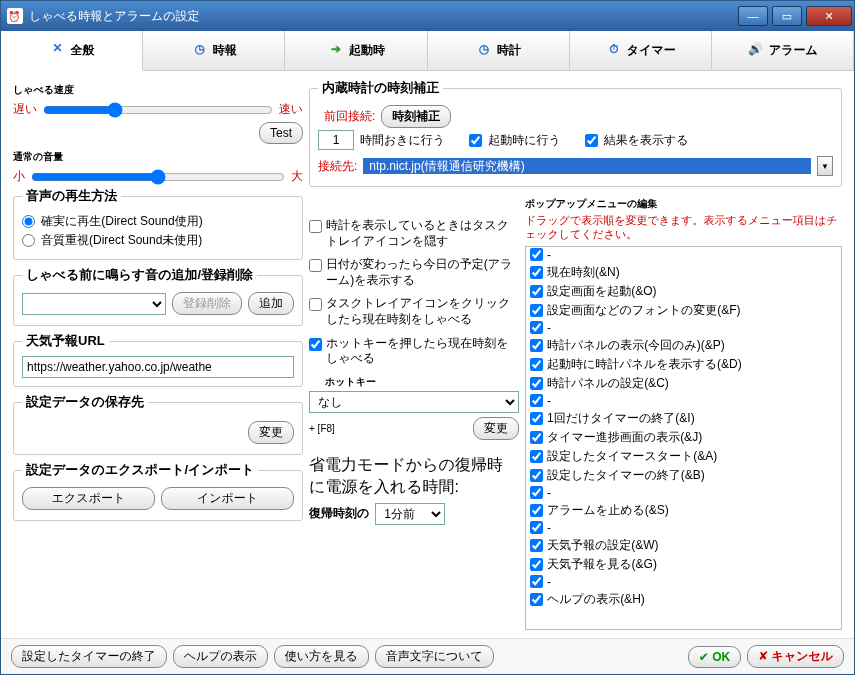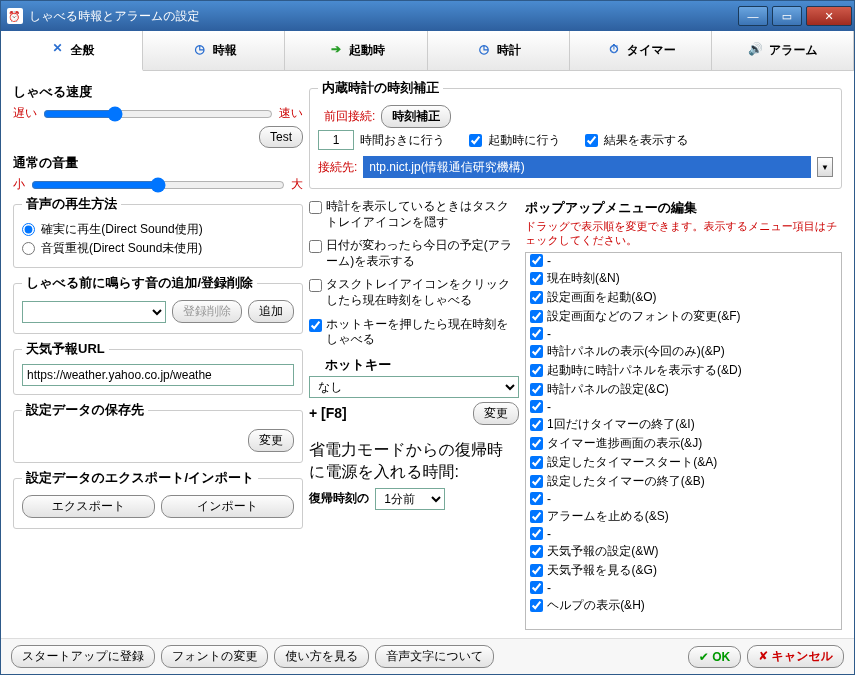--- a/index.html
+++ b/index.html
@@ -13,24 +13,24 @@
 .winbtn.close { background: linear-gradient(#d05a4a,#a02b20); width: 46px; }
 
 .tabs { display: flex; border-bottom: 1px solid #ccc; background: #f7f7f7; }
 .tab { flex: 1; padding: 10px 4px; text-align: center; background: linear-gradient(#ffffff,#e8e8e8); border-right: 1px solid #ccc; cursor: pointer; display: flex; align-items: center; justify-content: center; gap: 4px; font-weight: bold; font-size: 15px; }
 .tab.active { background: #fff; border-bottom: 2px solid #fff; margin-bottom: -1px; }
 .tab .ticon { width: 18px; height: 18px; display: inline-block; }
 
 .body { flex: 1; display: flex; padding: 8px 12px; gap: 6px; overflow: hidden; }
 .col { display: flex; flex-direction: column; }
 .col1 { width: 290px; }
-.col2 { width: 210px; }
+.col2 { width: 210px; margin-top: 21px; }
 .col3 { flex: 1; }
 
-.label { font-weight: bold; margin: 4px 0 2px; font-size: 13px; }
+.label { font-weight: bold; margin: 4px 0 2px; font-size: 10px; }
 .redlabel { color: #c00; font-weight: normal; }
 .row { display: flex; align-items: center; gap: 6px; margin: 2px 0; }
 .slider { flex: 1; }
 input[type=range] { width: 100%; }
 .btn { padding: 2px 10px; border: 1px solid #888; background: linear-gradient(#fdfdfd,#e3e3e3); border-radius: 10px; cursor: pointer; min-height: 22px; }
 .btn.disabled { color: #999; }
 .txt { border: 1px solid #7a9; padding: 2px 4px; width: 100%; height: 22px; font-size: 12px; }
 select.txt { background: #fff; }
 
 fieldset { border: 1px solid #ccc; border-radius: 3px; padding: 6px 8px 8px; margin-bottom: 6px; }
@@ -45,21 +45,21 @@
 .popup-item input { width: 13px; height: 13px; }
 .rednote { color: #c00; font-size: 11px; line-height: 1.3; margin-bottom: 4px; }
 
 .footer { border-top: 1px solid #ddd; padding: 6px 10px; display: flex; gap: 6px; align-items: center; background: #f7f7f7; }
 .footer .spacer { flex: 1; }
 .okbtn { color: #090; font-weight: bold; }
 .cancelbtn { color: #c00; font-weight: bold; }
 .check { color: #090; }
 .cross { color: #c00; }
 
-.ntp { background: #2a6ed0; color: #fff; padding: 2px 6px; flex: 1; height: 22px; display: flex; align-items: center; }
+.ntp { background: #2a6ed0; color: #fff; padding: 2px 6px; flex: 1; height: 16px; display: flex; align-items: center; }
 .dropdown-arrow { width: 16px; height: 20px; border: 1px solid #888; background: linear-gradient(#fff,#ddd); display: flex; align-items: center; justify-content: center; font-size: 8px; cursor: pointer; }
 </style>
 </head>
 <body>
 
 <div class="window">
   <div class="titlebar">
     <span class="icon">⏰</span>
     <span class="title">しゃべる時報とアラームの設定</span>
     <div class="winbtns">
@@ -197,21 +197,21 @@
               <input type="checkbox" style="">
               <span>タスクトレイアイコンをクリックしたら現在時刻をしゃべる</span>
             </div>
           <div class="checkrow">
               <input type="checkbox" checked="" style="">
               <span>ホットキーを押したら現在時刻をしゃべる</span>
             </div>
           <div class="label" style="font-weight:bold;margin-left:16px">ホットキー</div>
           <select class="txt"><option>なし</option></select>
           <div class="row" style="margin-top:4px">
-            <span style="font-weight:bold;font-size:14px">+ [F8]</span>
+            <span style="font-weight:normal;font-size:10px">+ [F8]</span>
             <span style="flex:1"></span>
             <button class="btn">変更</button>
           </div>
           <div style="height:12px"></div>
           <div style="font-size:16px;line-height:1.4">省電力モードからの復帰時に電源を入れる時間:</div>
           <div class="row" style="margin-top:4px">
             <span style="font-weight:bold">復帰時刻の</span>
             <select class="txt" style="width:70px"><option>1分前</option></select>
           </div>
         </div>
@@ -300,21 +300,21 @@
                 <input type="checkbox" checked="" style="">
                 <span>ヘルプの表示(&amp;H)</span>
               </div>
             </div>
         </div>
       </div>
     </div>
   </div>
 
   <div class="footer">
-    <button class="btn">スタートアップに登録</button>
-    <button class="btn">フォントの変更</button>
+    <button class="btn">設定したタイマーの終了</button>
+    <button class="btn">ヘルプの表示</button>
     <button class="btn">使い方を見る</button>
     <button class="btn">音声文字について</button>
     <span class="spacer"></span>
     <button class="btn"><span class="check">✔ </span><span class="okbtn">OK</span></button>
     <button class="btn"><span class="cross">✘ </span><span class="cancelbtn">キャンセル</span></button>
   </div>
 </div>
 
 </body></html>

